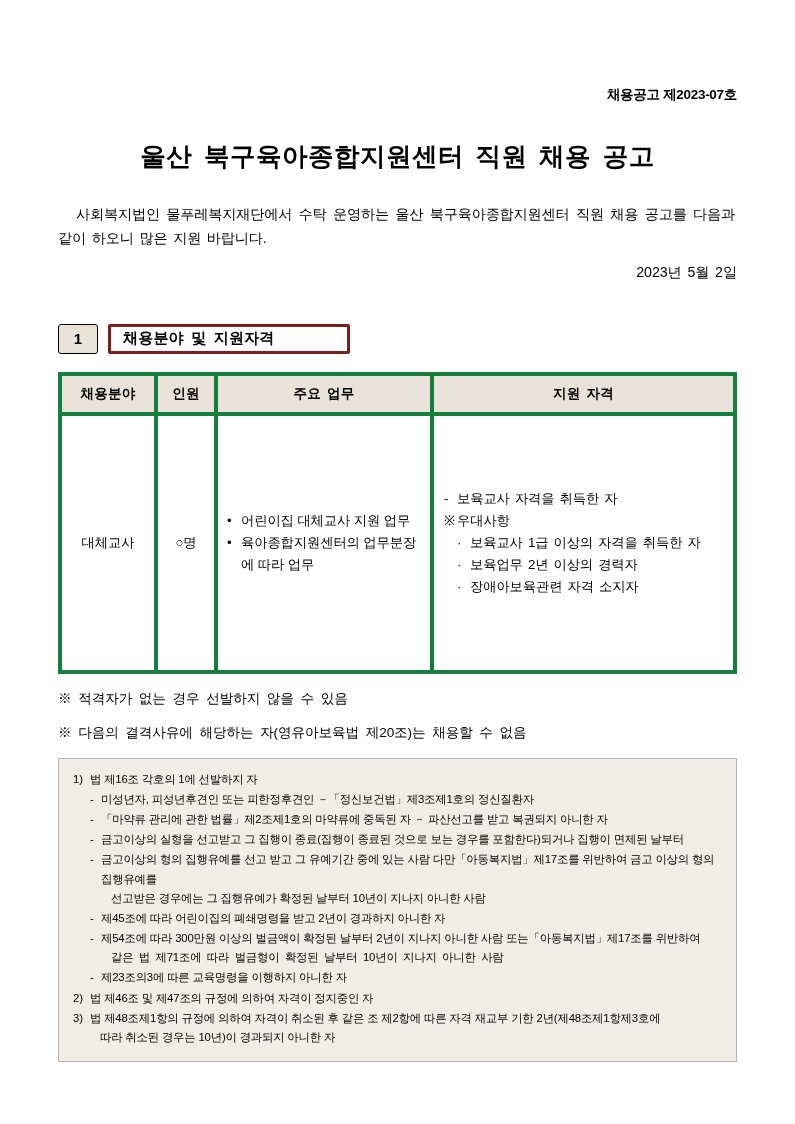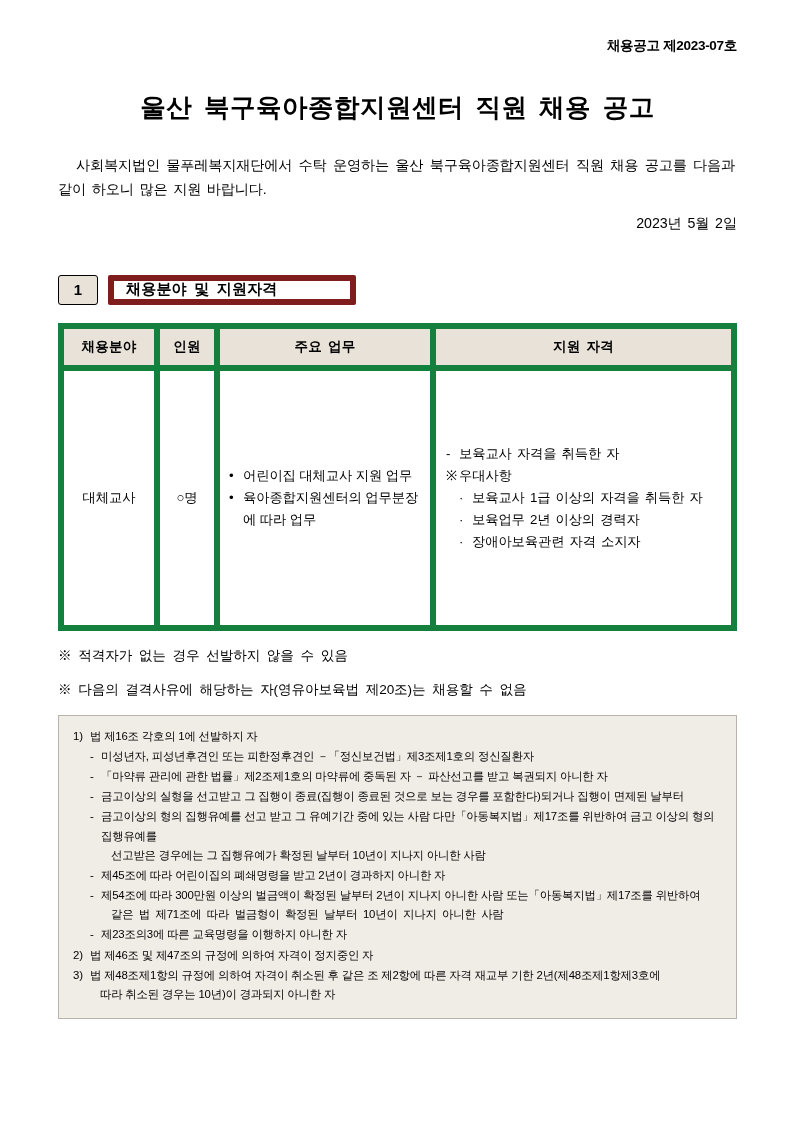--- a/index.html
+++ b/index.html
@@ -16,21 +16,21 @@
     overflow: hidden;
   }
   .page {
     position: relative;
     width: 795px;
     height: 1124px;
     box-sizing: border-box;
     padding: 0 58px;
   }
   .doc-number {
-    margin-top: 37px;
+    margin-top: 86px;
     text-align: right;
     font-size: 13.5px;
     font-weight: bold;
     letter-spacing: -0.3px;
   }
   .doc-title {
     margin-top: 35px;
     text-align: center;
     font-size: 25.5px;
     font-weight: bold;
@@ -73,39 +73,39 @@
     align-items: center;
     justify-content: center;
     font-size: 15px;
     font-weight: bold;
     border-radius: 3px;
   }
   .section-label {
     margin-left: 10px;
     flex: 0 0 auto;
     min-width: 212px;
-    border: 6px solid #7f1d1d;
+    border: 3px solid #7f1d1d;
     border-radius: 2px;
     display: flex;
     align-items: center;
     padding: 0 12px;
     font-size: 15px;
     font-weight: bold;
     letter-spacing: 0.2px;
     word-spacing: 3px;
   }
 
   table.jobs {
     margin-top: 18px;
     width: 100%;
     border-collapse: collapse;
     table-layout: fixed;
   }
   table.jobs th, table.jobs td {
-    border: 6px solid #15803d;
+    border: 4px solid #15803d;
     vertical-align: middle;
   }
   table.jobs thead th {
     background: #e8e2d9;
     font-size: 13.5px;
     font-weight: bold;
     height: 34px;
     letter-spacing: 0.2px;
     word-spacing: 2px;
   }

